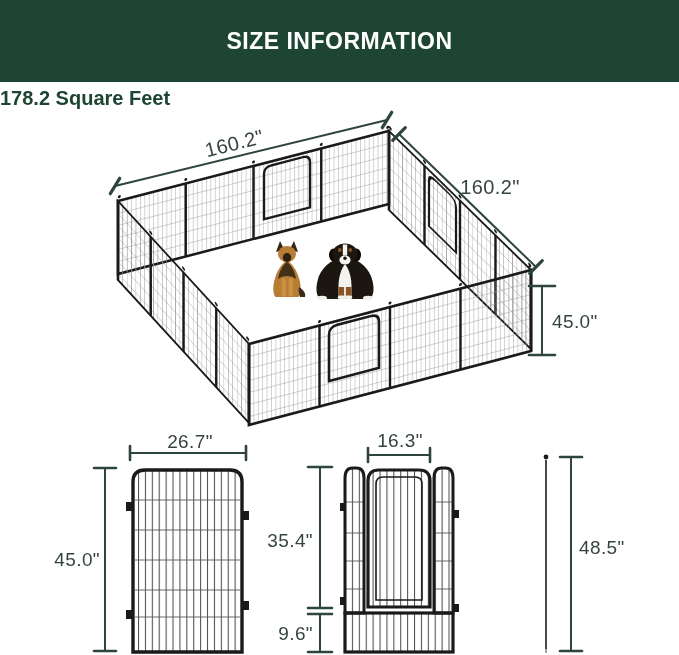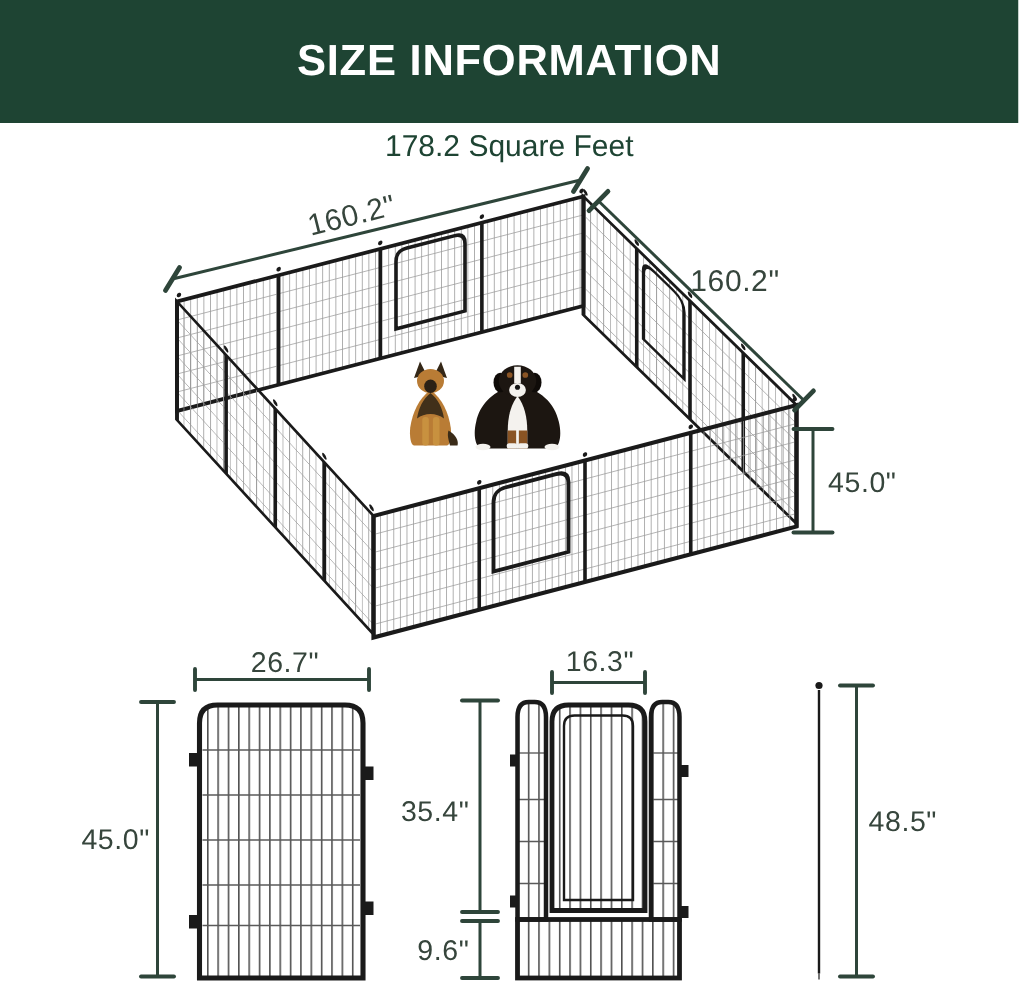--- a/index.html
+++ b/index.html
@@ -5,26 +5,26 @@
   html,body{margin:0;padding:0;}
   body{
     width:679px;height:655px;position:relative;background:#ffffff;
     font-family:"Liberation Sans", sans-serif; overflow:hidden;
   }
   .banner{
     position:absolute;left:0;top:0;width:679px;height:82px;
     background:#1e4433;display:flex;align-items:center;justify-content:center;
   }
   .banner h1{
-    margin:0;color:#ffffff;font-size:29px;font-weight:800;letter-spacing:0.5px;
+    margin:0;color:#ffffff;font-size:23px;font-weight:800;letter-spacing:0.5px;
     font-family:"Liberation Sans", sans-serif;
   }
   .subtitle{
     position:absolute;left:0;top:85px;width:679px;height:26px;line-height:26px;
-    text-align:center;color:#1e4433;font-size:20px;font-weight:400;
+    color:#1e4433;font-size:20px;font-weight:700;
   }
   svg{position:absolute;left:0;top:0;}
   text.dim{fill:#36453c;font-size:19px;letter-spacing:.4px;}
   text.dim-big{fill:#36453c;font-size:20px;letter-spacing:.4px;}
   .dimline{stroke:#2e453a;stroke-width:2;fill:none;}
   .dimbar{stroke:#2e453a;stroke-width:2.6;fill:none;stroke-linecap:round;}
   .dimtick{stroke:#2e453a;stroke-width:3.2;fill:none;stroke-linecap:round;}
   .frame{stroke:#1a1a1a;fill:none;}
   .grayline{stroke:#5a5a5a;stroke-width:0.9;}
 </style>

